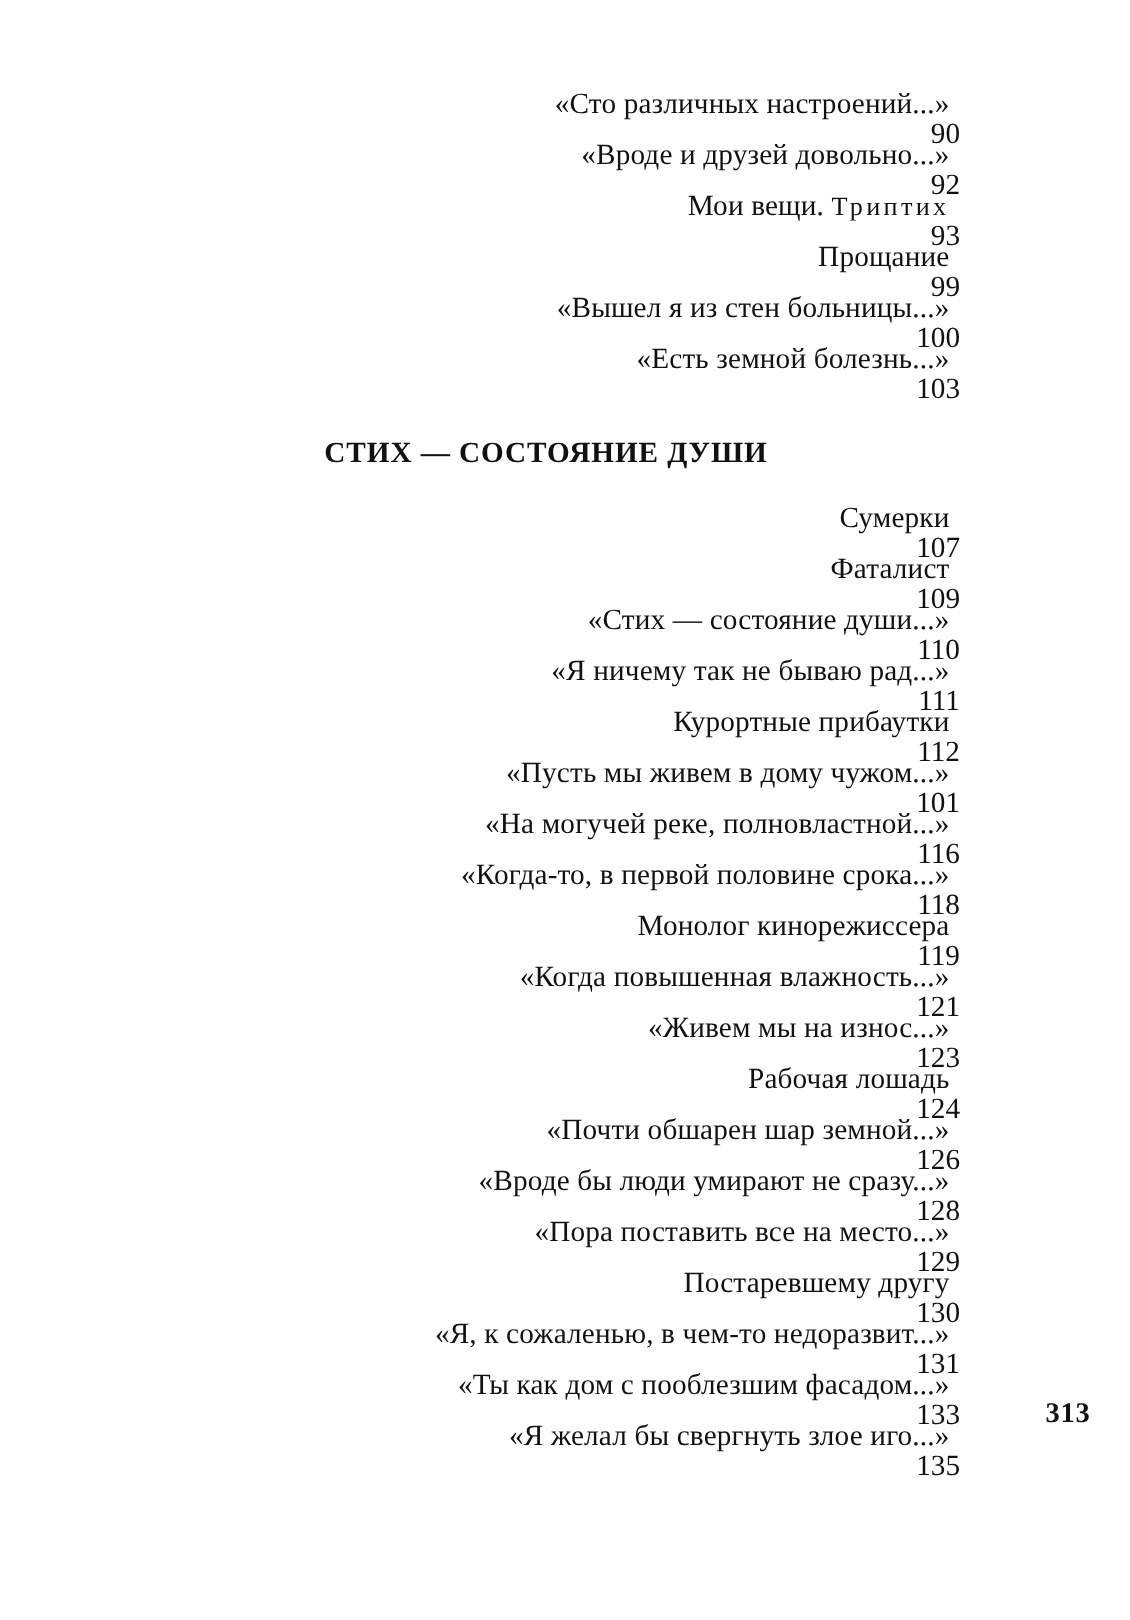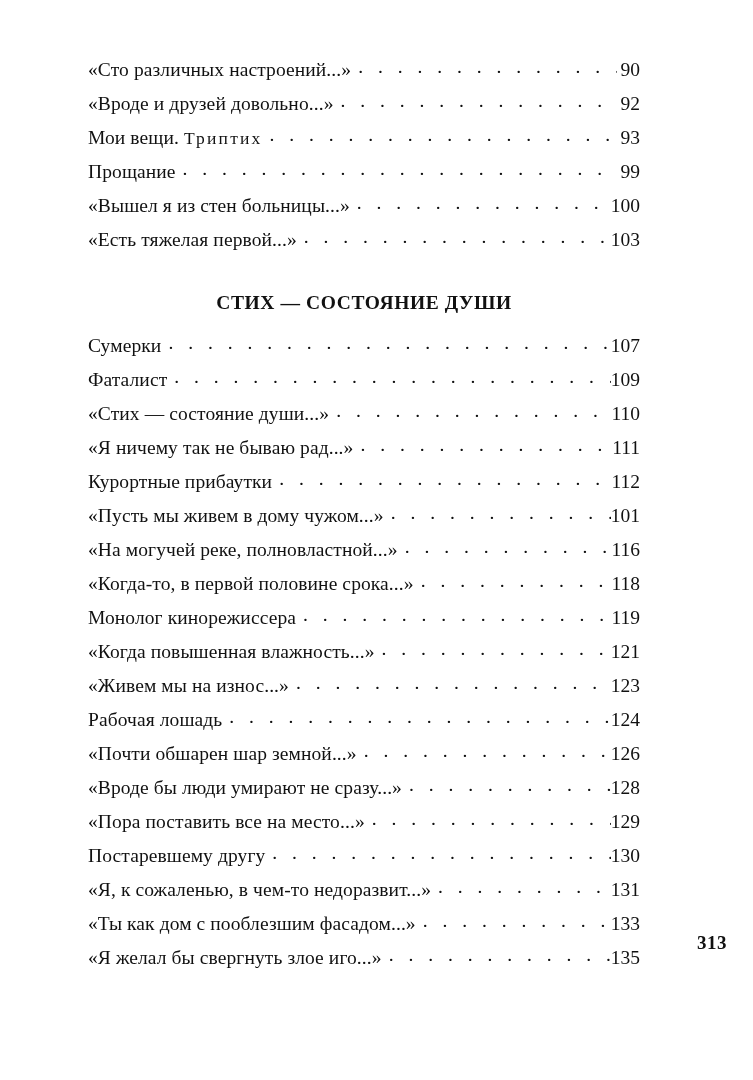--- a/index.html
+++ b/index.html
@@ -24,25 +24,26 @@
     background: #ffffff;
   }
   .toc {
     position: absolute;
     left: 88px;
     top: 60px;
     width: 552px;
   }
   .entry {
     display: flex;
-    align-items: flex-start;
+    align-items: flex-end;
     font-size: 19.5px;
     line-height: 1.0;
     height: 34px;
     white-space: nowrap;
+    flex-direction: column;
   }
   .entry .title {
     flex: 0 0 auto;
     padding-right: 7px;
     letter-spacing: 0.1px;
   }
   .entry .title .sub {
     letter-spacing: 2.2px;
     font-size: 17.5px;
   }
@@ -127,21 +128,21 @@
         <span class="pageno">99</span>
       </div>
       <div class="entry tight">
         <span class="title">«Вышел я из стен больницы...»</span>
         <span class="leaders">
             <span class="dots">. . . . . . . . . . . . . . . . . . . . . . . . . . . . . . . . . . . .</span>
           </span>
         <span class="pageno">100</span>
       </div>
       <div class="entry tight">
-        <span class="title">«Есть тяжелая первой...»</span>
+        <span class="title">«Есть земной болезнь...»</span>
         <span class="leaders">
             <span class="dots">. . . . . . . . . . . . . . . . . . . . . . . . . . . . . . . . . . . .</span>
           </span>
         <span class="pageno">103</span>
       </div>
     </div>
 
     <div class="section-head">СТИХ — СОСТОЯНИЕ ДУШИ</div>
 
     <div>

